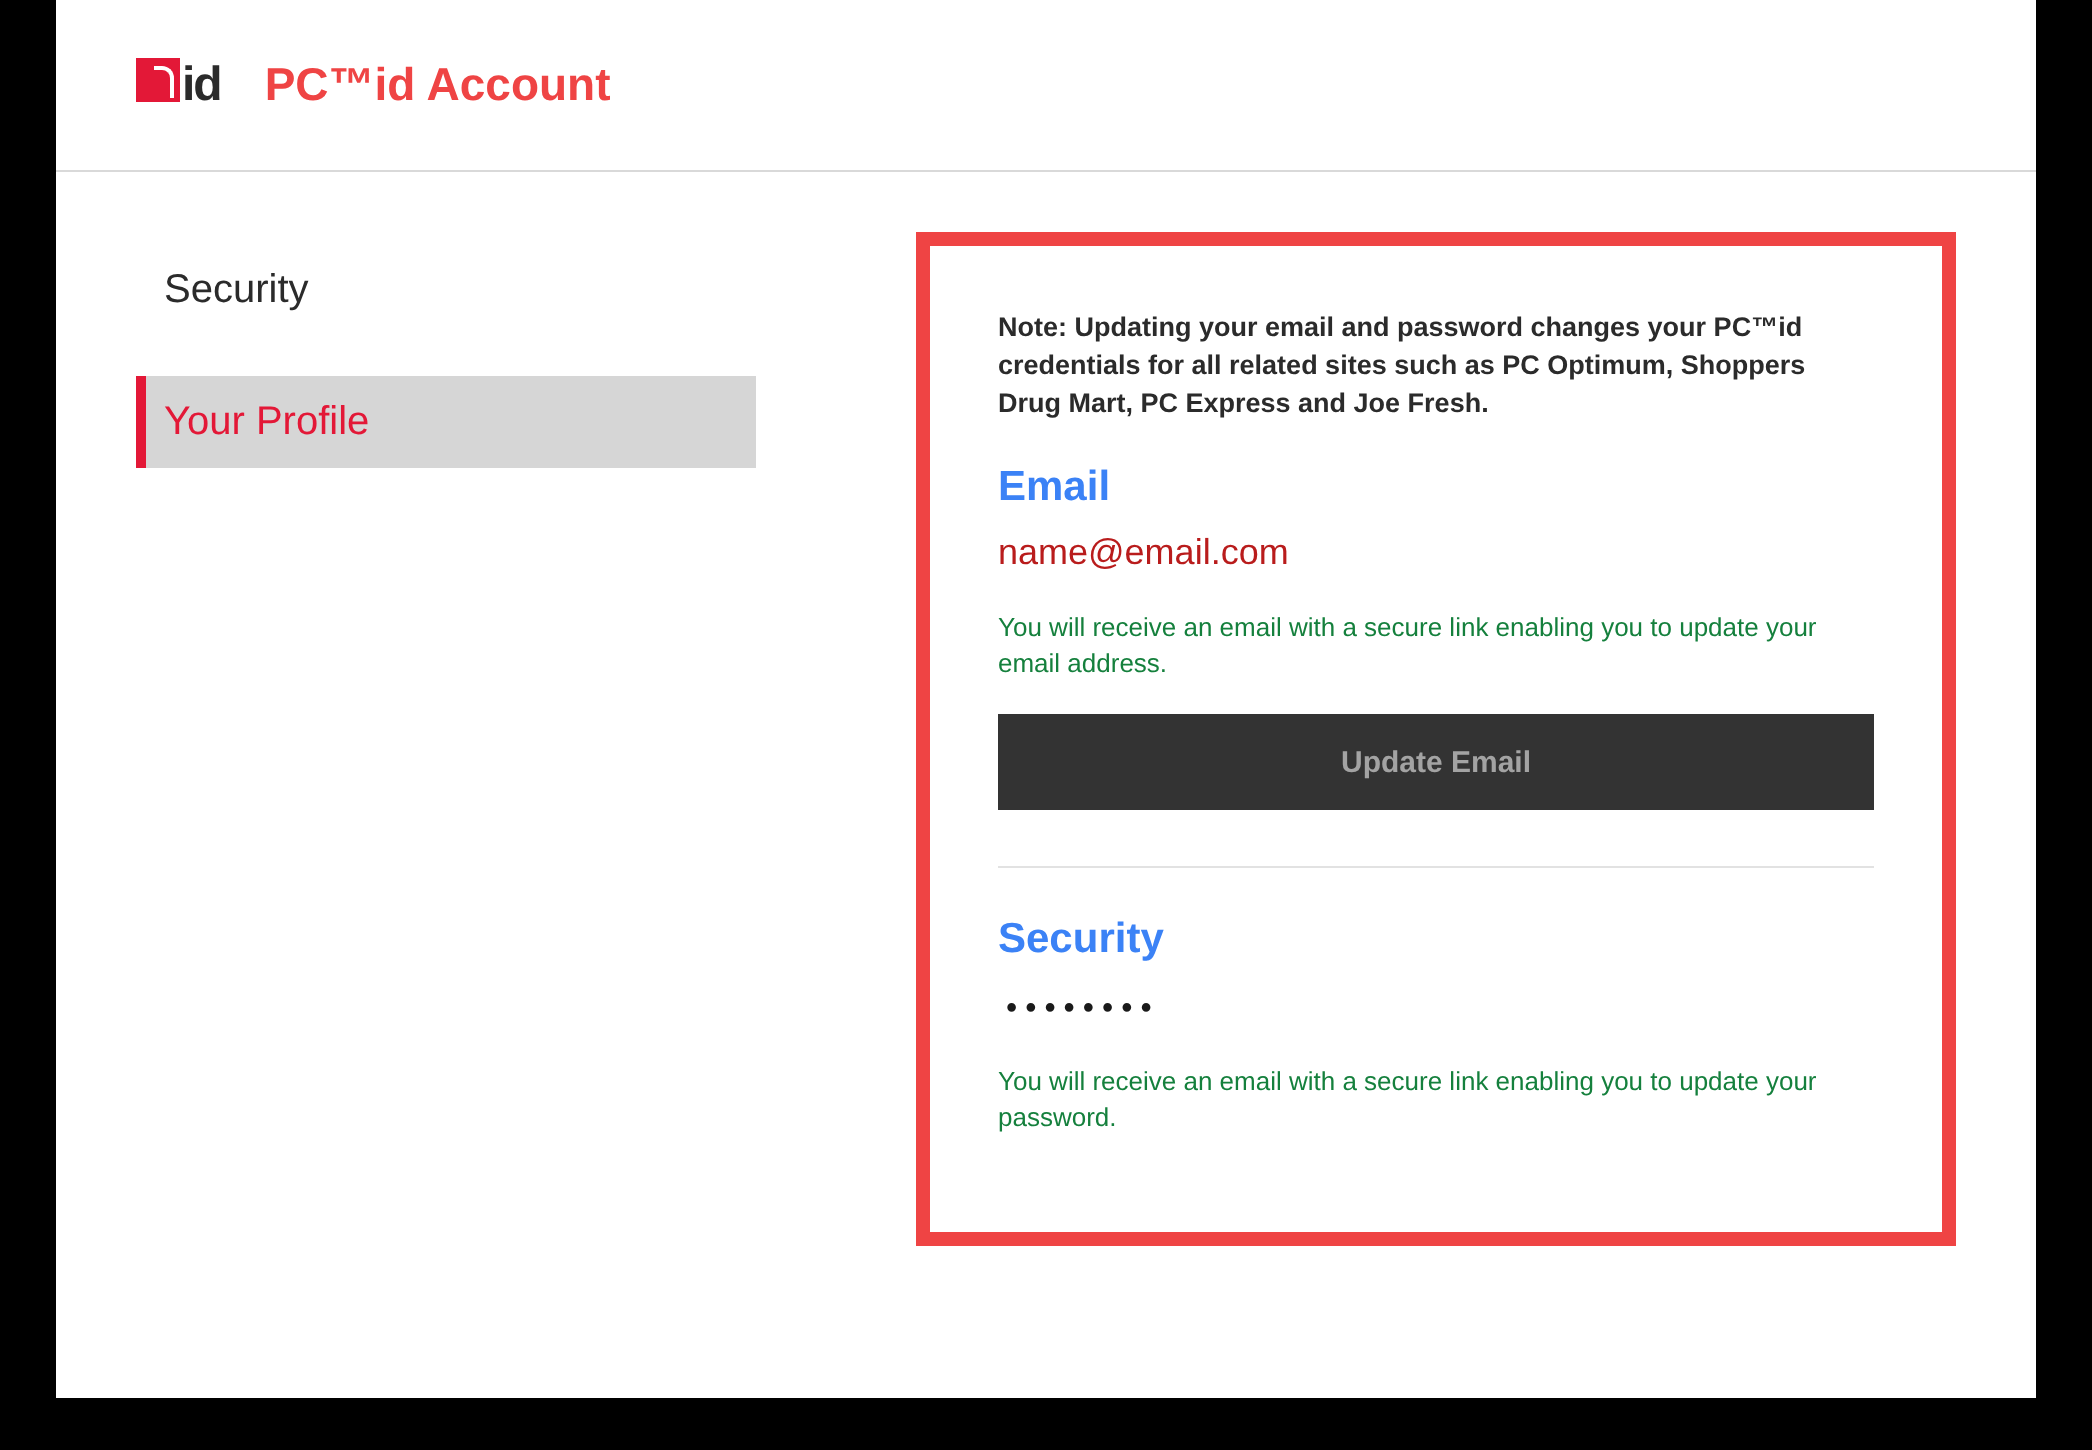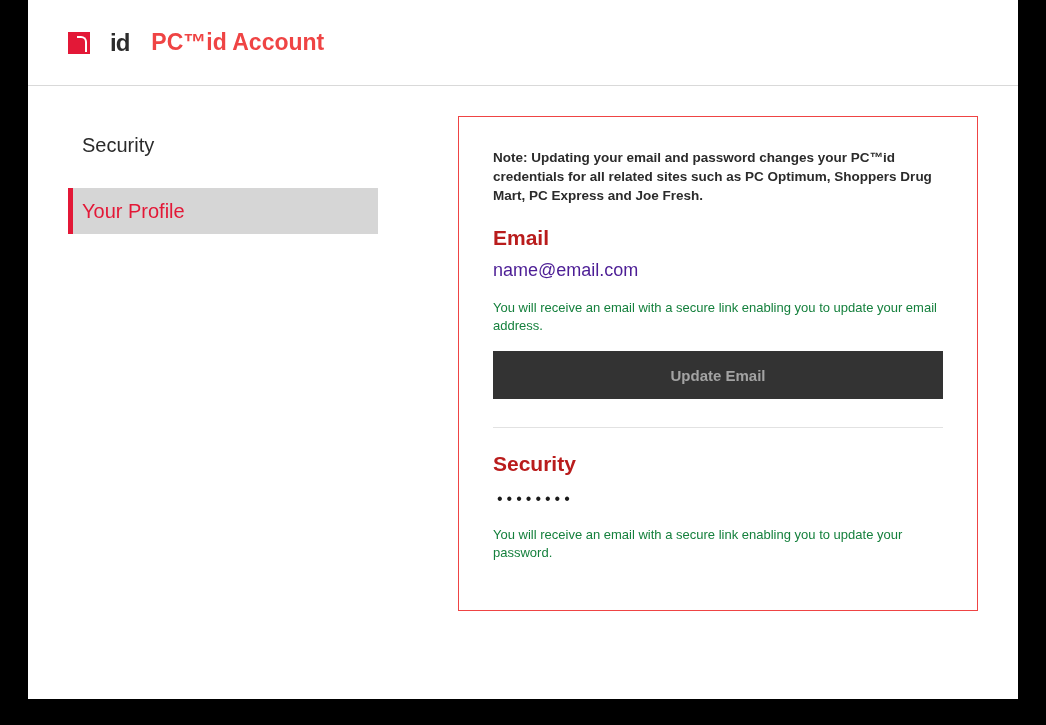--- a/index.html
+++ b/index.html
@@ -20,22 +20,21 @@
   }
   .topbar {
     height: 86px;
     border-bottom: 1px solid #d9d9d9;
     display: flex;
     align-items: center;
     padding-left: 40px;
   }
   .logo {
     display: flex;
-    align-items: center;
-    gap: 20px;
+    gap: 1px;
   }
   .logo-mark {
     width: 22px;
     height: 22px;
     background: #e31837;
     position: relative;
   }
   .logo-mark::before {
     content: "";
     position: absolute;
@@ -81,41 +80,41 @@
   .sidebar-item + .sidebar-item { margin-top: 20px; }
   .sidebar-item.active {
     background: #d6d6d6;
     border-left: 5px solid #e31837;
     padding-left: 9px;
     color: #e31837;
     font-weight: 400;
   }
   .panel {
     flex: 1;
-    border: 1px solid #ef4444;
+    border: 7px solid #ef4444;
     padding: 32px 34px;
     max-width: 520px;
     margin-left: auto;
   }
   .note {
     font-size: 13.5px;
     line-height: 1.4;
     color: #2b2b2b;
     font-weight: 600;
     margin-bottom: 20px;
   }
   .section-title {
     font-size: 21px;
     font-weight: 800;
-    color: #b91c1c;
+    color: #3b82f6;
     margin-bottom: 10px;
   }
   .email-value {
     font-size: 18px;
-    color: #4c1d95;
+    color: #b91c1c;
     margin-bottom: 18px;
   }
   .helper {
     font-size: 13px;
     line-height: 1.4;
     color: #15803d;
     margin-bottom: 16px;
   }
   .btn {
     width: 100%;

